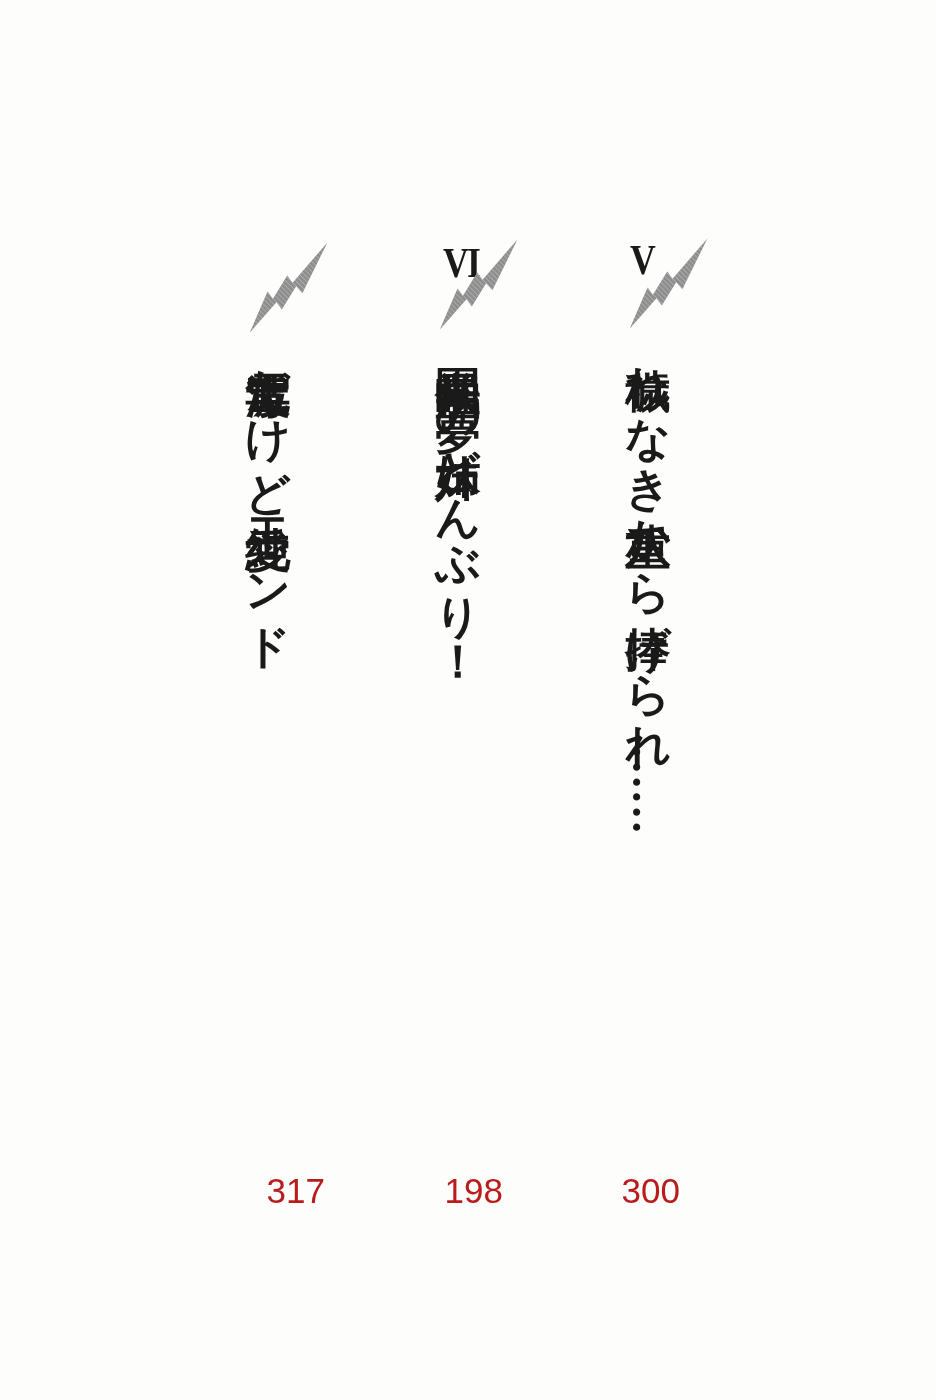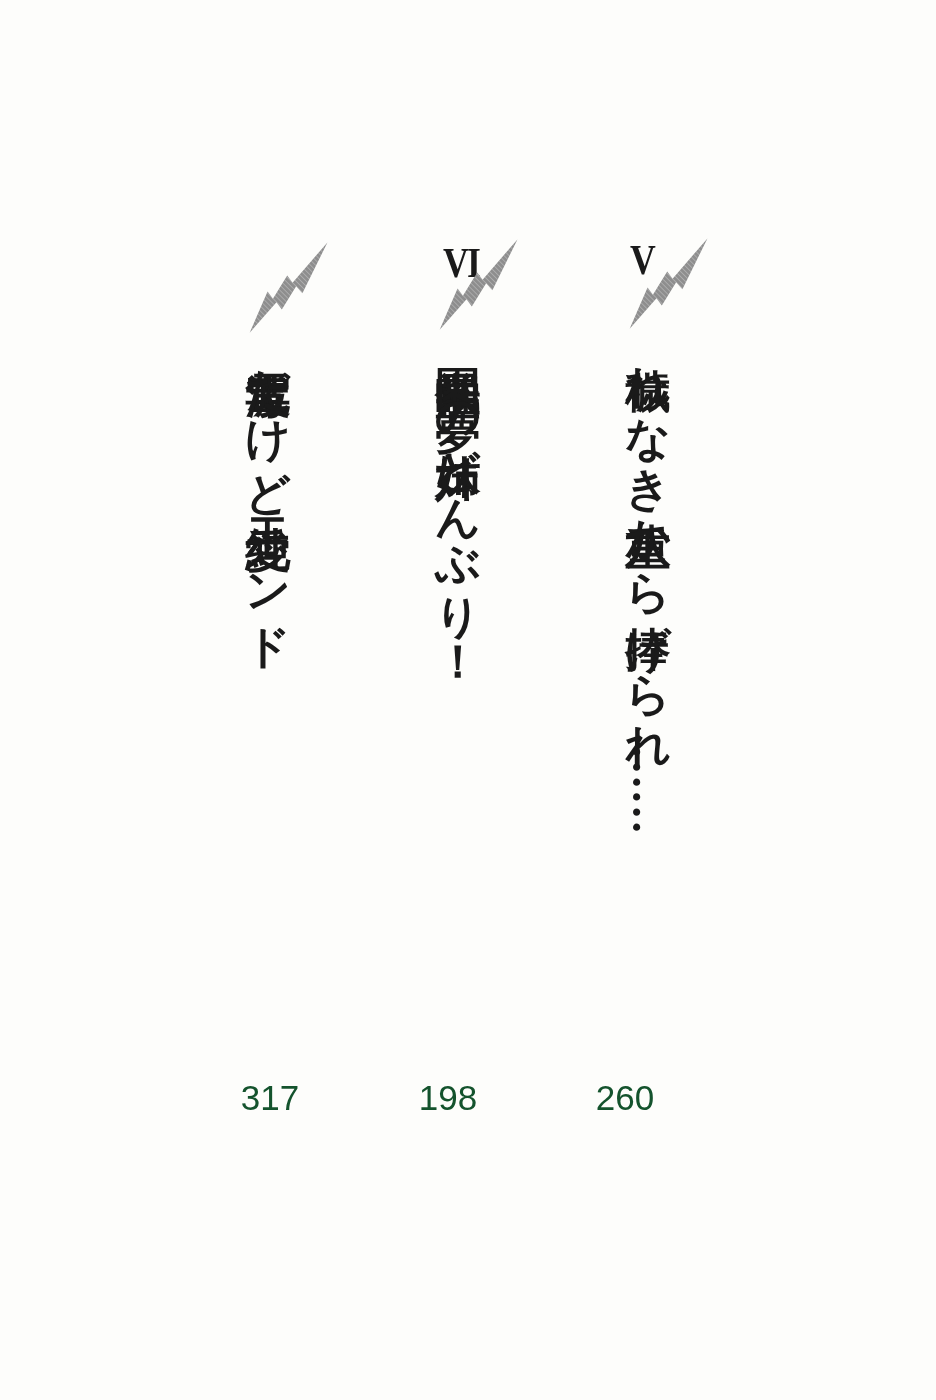--- a/index.html
+++ b/index.html
@@ -42,25 +42,25 @@
     font-weight: 700;
     font-size: 45px; line-height: 48px;
     color: var(--ink, #1a1a1a);
   }
   .t0 { left: 624px; top: 334px; }
   .t1 { left: 434px; top: 339px; letter-spacing: -2px; }
   .t2 { left: 244px; top: 337px; }
 
   
   .pagenum {
-    position: absolute; top: 1079px;
-    width: 110px; text-align: center;
+    position: absolute; top: 1172px;
+    width: 110px; text-align: right;
     font-family: "Liberation Sans", sans-serif;
     font-size: 35px; line-height: 38px;
-    color: #14532d;
+    color: #b91c1c;
   }
   .pn0 { left: 570px; }
   .pn1 { left: 393px; }
   .pn2 { left: 215px; }
 </style>
 </head>
 <body>
 
 <div class="page">
 
@@ -68,21 +68,21 @@
   <svg class="bolt b0" viewBox="0 0 94 104" aria-hidden="true">
     <defs>
       <pattern id="h0" width="4" height="4" patternUnits="userSpaceOnUse" patternTransform="rotate(45)">
         <line x1="0" y1="0.5" x2="4" y2="0.5" stroke="#ffffff" stroke-opacity="0.28" stroke-width="1"></line>
       </pattern>
     </defs>
     <polygon class="fillmain" points="3,102 23,56 29,64 45,38 51,46 90,1 62,58 55,50 39,76 33,68"></polygon>
     <polygon points="3,102 23,56 29,64 45,38 51,46 90,1 62,58 55,50 39,76 33,68" fill="url(#h0)"></polygon>
   </svg>
   <div class="title t0">穢れなき八重から捧げられ……</div>
-  <div class="pagenum pn0">260</div>
+  <div class="pagenum pn0">300</div>
 
   <span class="numeral n1">VI</span>
   <svg class="bolt b1" viewBox="0 0 94 104" aria-hidden="true">
     <defs>
       <pattern id="h1" width="4" height="4" patternUnits="userSpaceOnUse" patternTransform="rotate(45)">
         <line x1="0" y1="0.5" x2="4" y2="0.5" stroke="#ffffff" stroke-opacity="0.28" stroke-width="1"></line>
       </pattern>
     </defs>
     <polygon class="fillmain" points="3,102 23,56 29,64 45,38 51,46 90,1 62,58 55,50 39,76 33,68"></polygon>
     <polygon points="3,102 23,56 29,64 45,38 51,46 90,1 62,58 55,50 39,76 33,68" fill="url(#h1)"></polygon>

